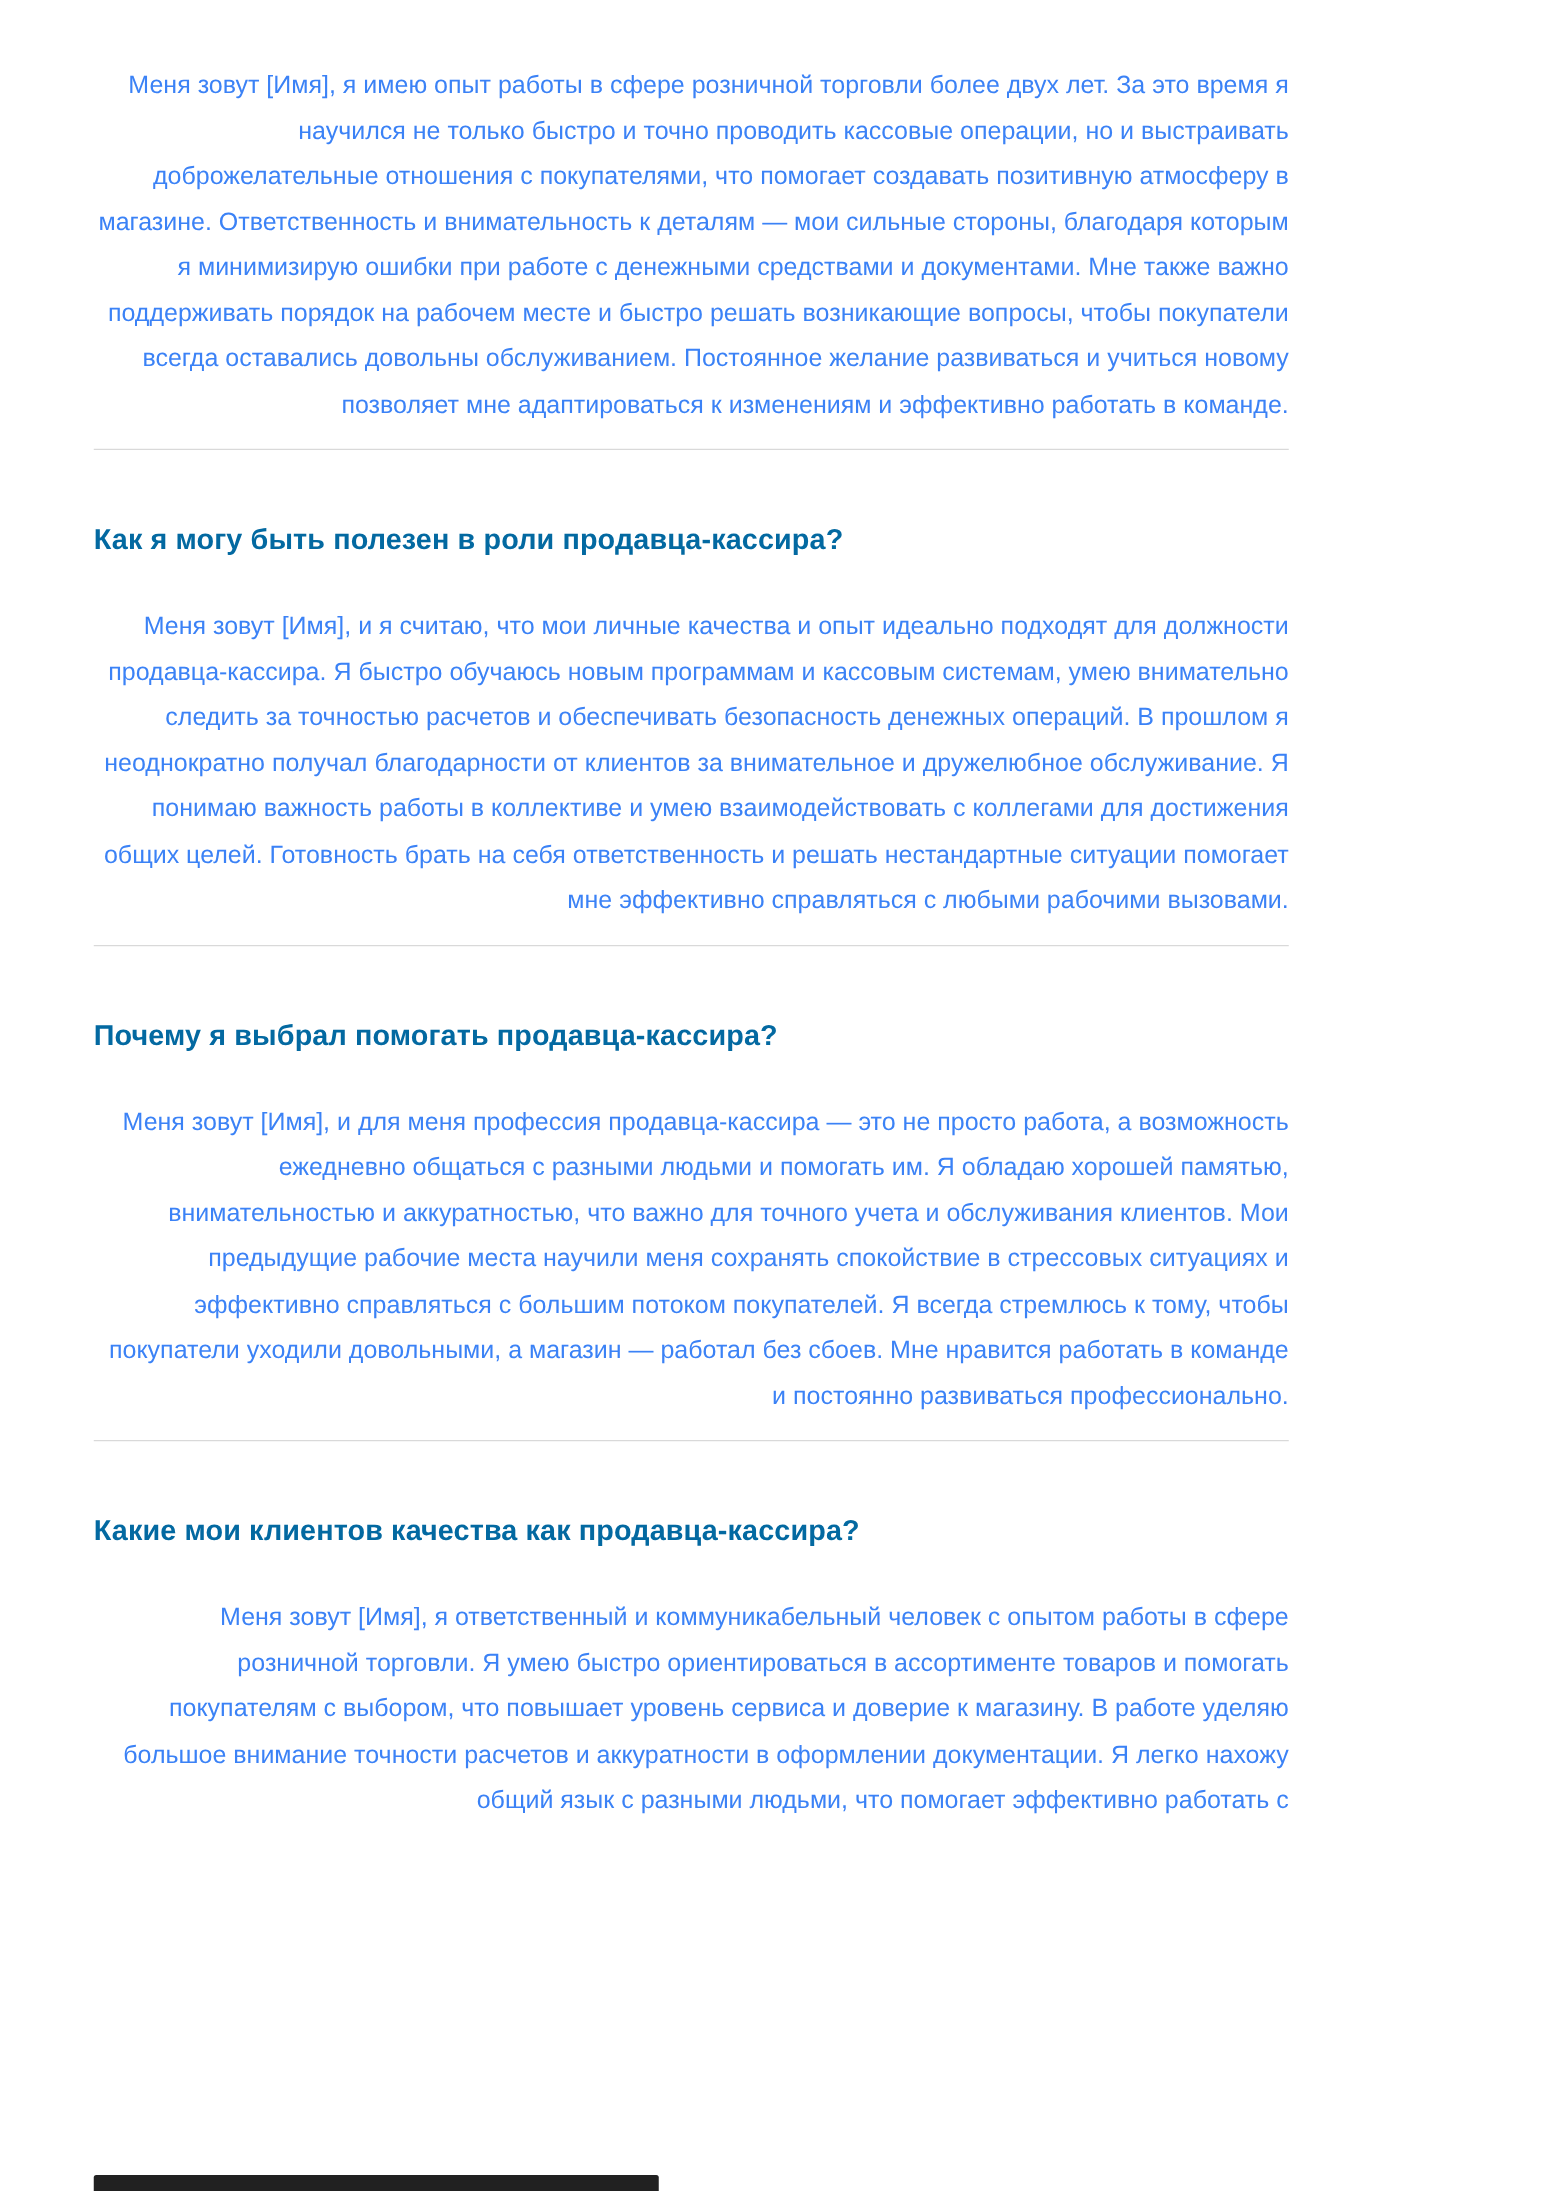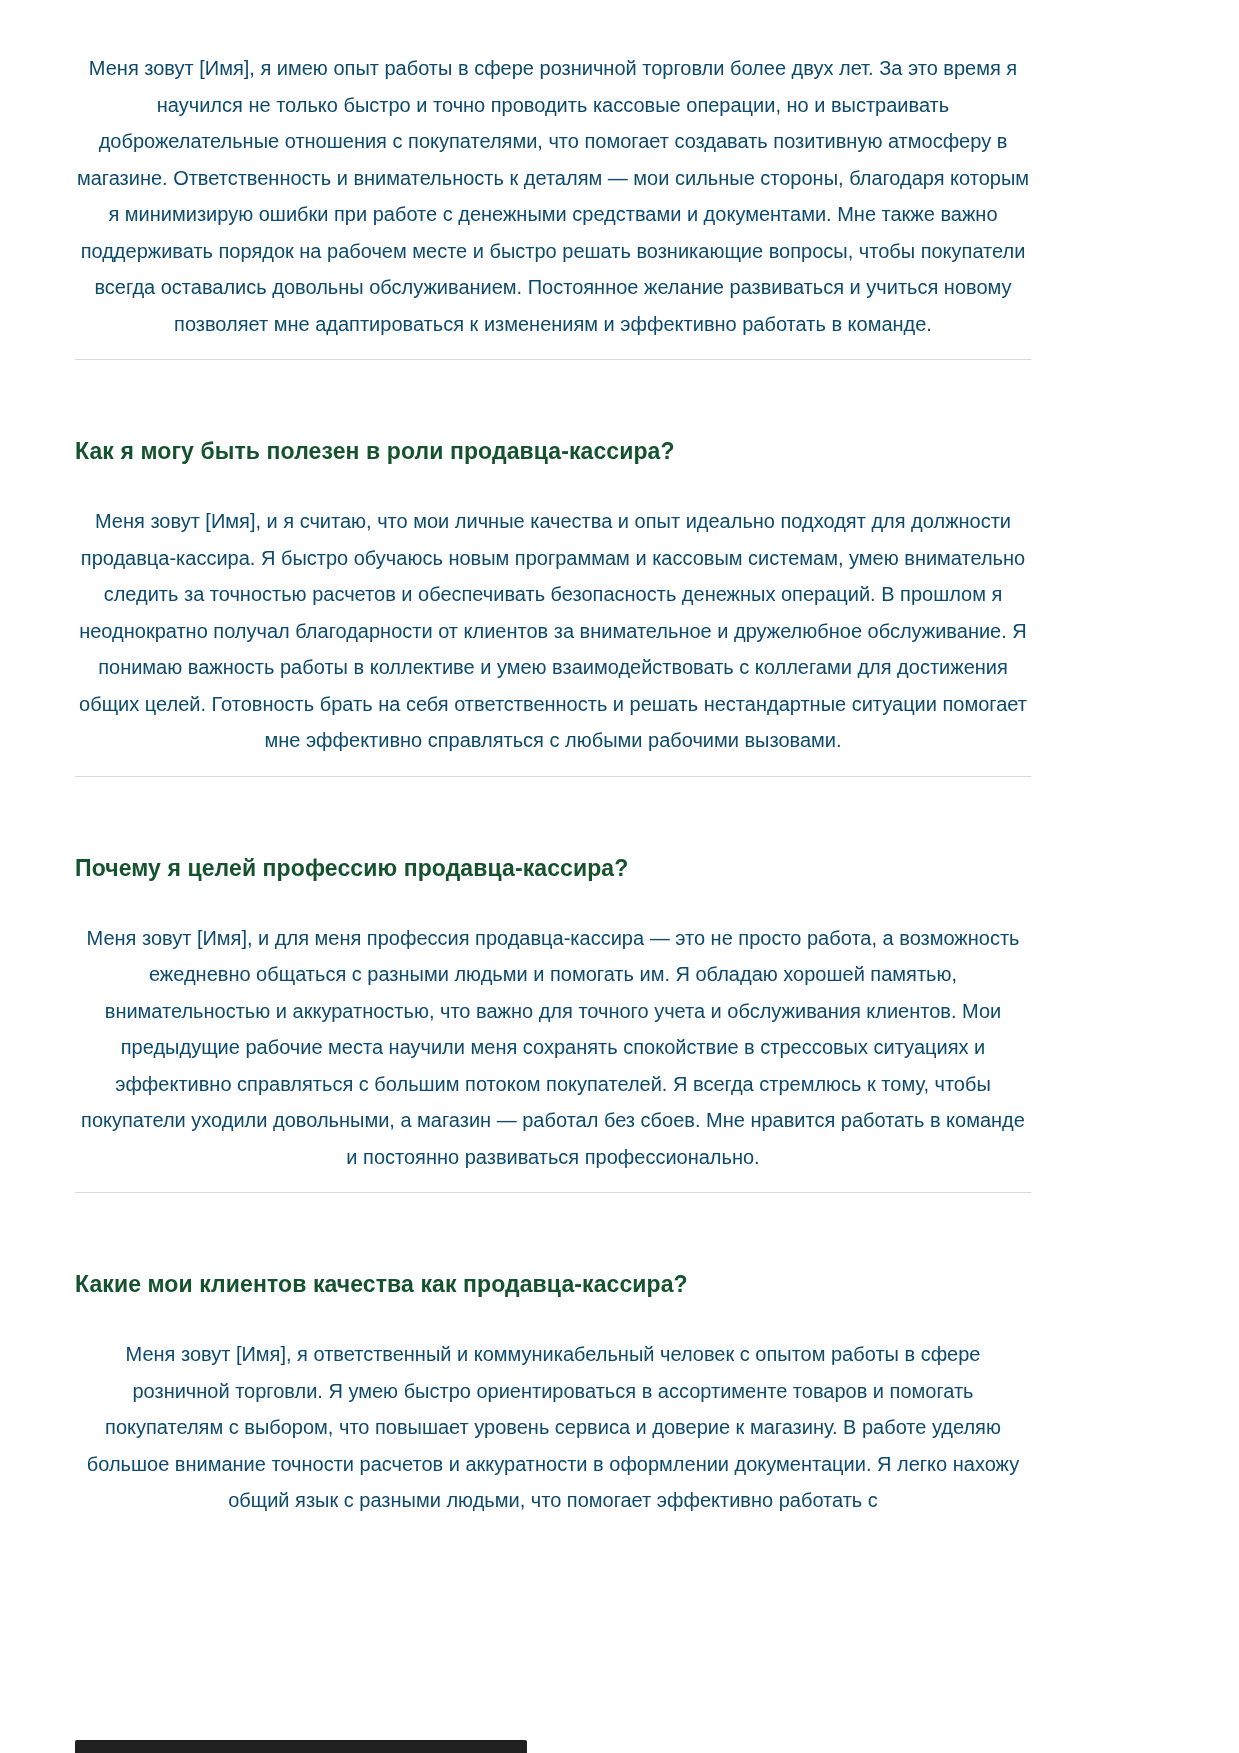--- a/index.html
+++ b/index.html
@@ -16,37 +16,37 @@
   .doc {
     position: absolute;
     top: 0;
     left: 75px;
     width: 956px;
     padding-top: 50px;
   }
   p.body-text {
     font-size: 20px;
     line-height: 36.5px;
-    color: #0c4a6e;
+    color: #3b82f6;
     margin: 0;
-    text-align: center;
+    text-align: right;
   }
   hr.divider {
     border: none;
     border-top: 1px solid #d9d9d9;
     height: 0;
     margin: 17px 0 0 0;
   }
   h2.question {
     font-size: 23px;
     line-height: 30px;
     font-weight: 700;
-    color: #14532d;
+    color: #0369a1;
     letter-spacing: 0.1px;
-    margin: 76px 0 0 0;
+    margin: 56px 0 0 0;
   }
   h2.question + p.body-text {
     margin-top: 37px;
   }
   .clip-bar {
     position: absolute;
     left: 75px;
     bottom: 0;
     width: 452px;
     height: 13px;
@@ -62,21 +62,21 @@
   <p class="body-text">Меня зовут [Имя], я имею опыт работы в сфере розничной торговли более двух лет. За это время я научился не только быстро и точно проводить кассовые операции, но и выстраивать доброжелательные отношения с покупателями, что помогает создавать позитивную атмосферу в магазине. Ответственность и внимательность к деталям — мои сильные стороны, благодаря которым я минимизирую ошибки при работе с денежными средствами и документами. Мне также важно поддерживать порядок на рабочем месте и быстро решать возникающие вопросы, чтобы покупатели всегда оставались довольны обслуживанием. Постоянное желание развиваться и учиться новому позволяет мне адаптироваться к изменениям и эффективно работать в команде.</p>
 
   <hr class="divider">
 
   <h2 class="question">Как я могу быть полезен в роли продавца-кассира?</h2>
 
   <p class="body-text">Меня зовут [Имя], и я считаю, что мои личные качества и опыт идеально подходят для должности продавца-кассира. Я быстро обучаюсь новым программам и кассовым системам, умею внимательно следить за точностью расчетов и обеспечивать безопасность денежных операций. В прошлом я неоднократно получал благодарности от клиентов за внимательное и дружелюбное обслуживание. Я понимаю важность работы в коллективе и умею взаимодействовать с коллегами для достижения общих целей. Готовность брать на себя ответственность и решать нестандартные ситуации помогает мне эффективно справляться с любыми рабочими вызовами.</p>
 
   <hr class="divider">
 
-  <h2 class="question">Почему я целей профессию продавца-кассира?</h2>
+  <h2 class="question">Почему я выбрал помогать продавца-кассира?</h2>
 
   <p class="body-text">Меня зовут [Имя], и для меня профессия продавца-кассира — это не просто работа, а возможность ежедневно общаться с разными людьми и помогать им. Я обладаю хорошей памятью, внимательностью и аккуратностью, что важно для точного учета и обслуживания клиентов. Мои предыдущие рабочие места научили меня сохранять спокойствие в стрессовых ситуациях и эффективно справляться с большим потоком покупателей. Я всегда стремлюсь к тому, чтобы покупатели уходили довольными, а магазин — работал без сбоев. Мне нравится работать в команде и постоянно развиваться профессионально.</p>
 
   <hr class="divider">
 
   <h2 class="question">Какие мои клиентов качества как продавца-кассира?</h2>
 
   <p class="body-text">Меня зовут [Имя], я ответственный и коммуникабельный человек с опытом работы в сфере розничной торговли. Я умею быстро ориентироваться в ассортименте товаров и помогать покупателям с выбором, что повышает уровень сервиса и доверие к магазину. В работе уделяю большое внимание точности расчетов и аккуратности в оформлении документации. Я легко нахожу общий язык с разными людьми, что помогает эффективно работать с</p>
 
 </article>

